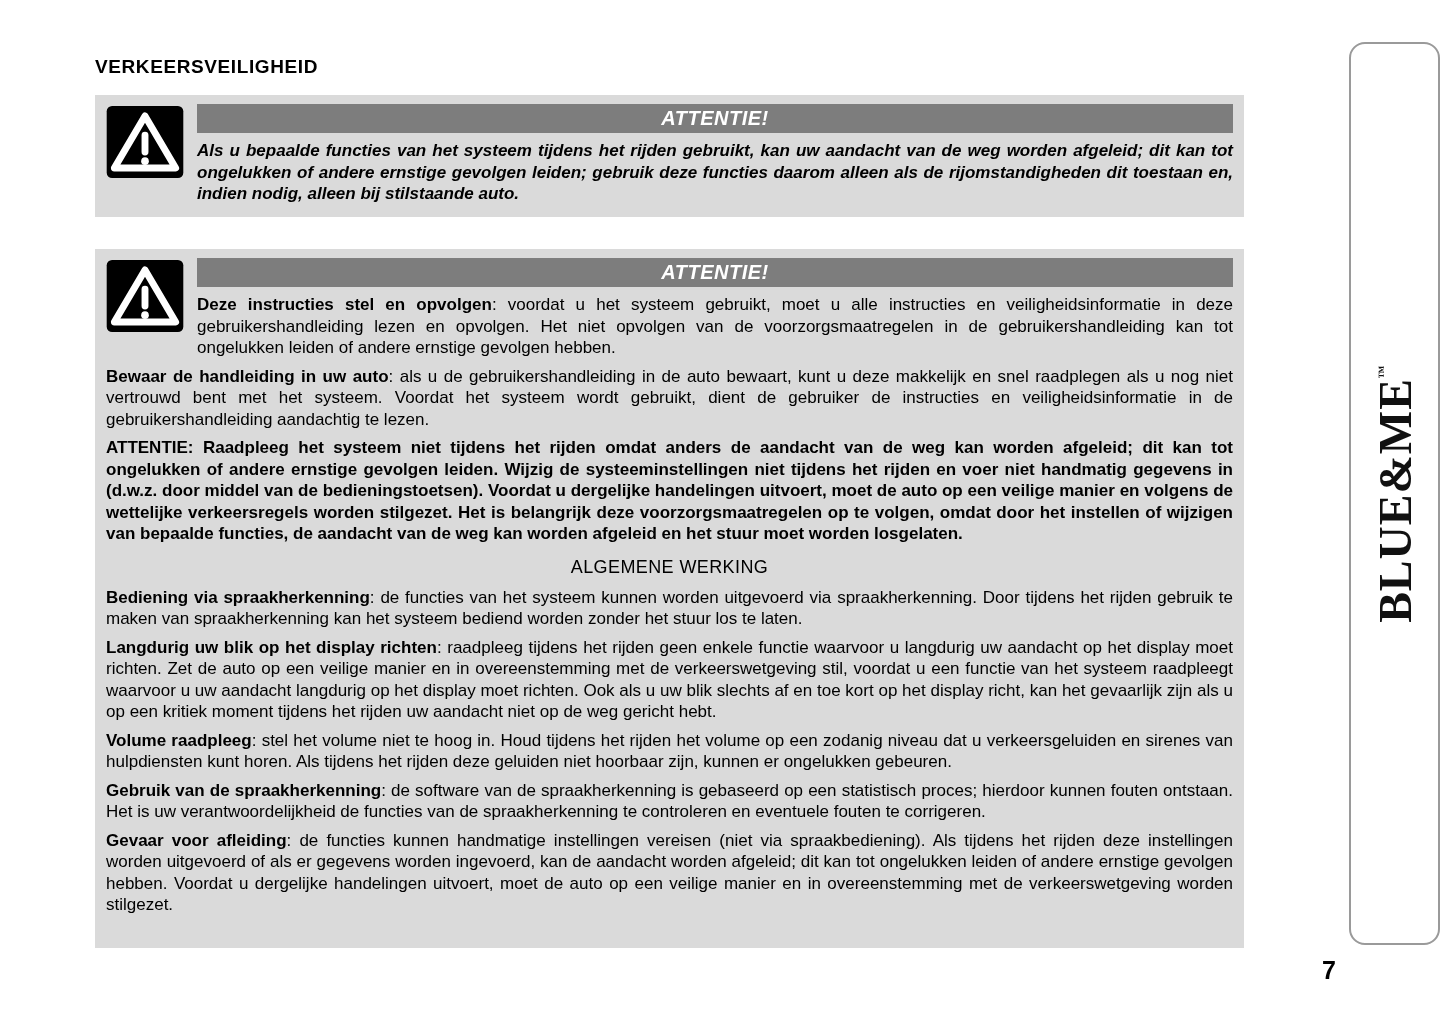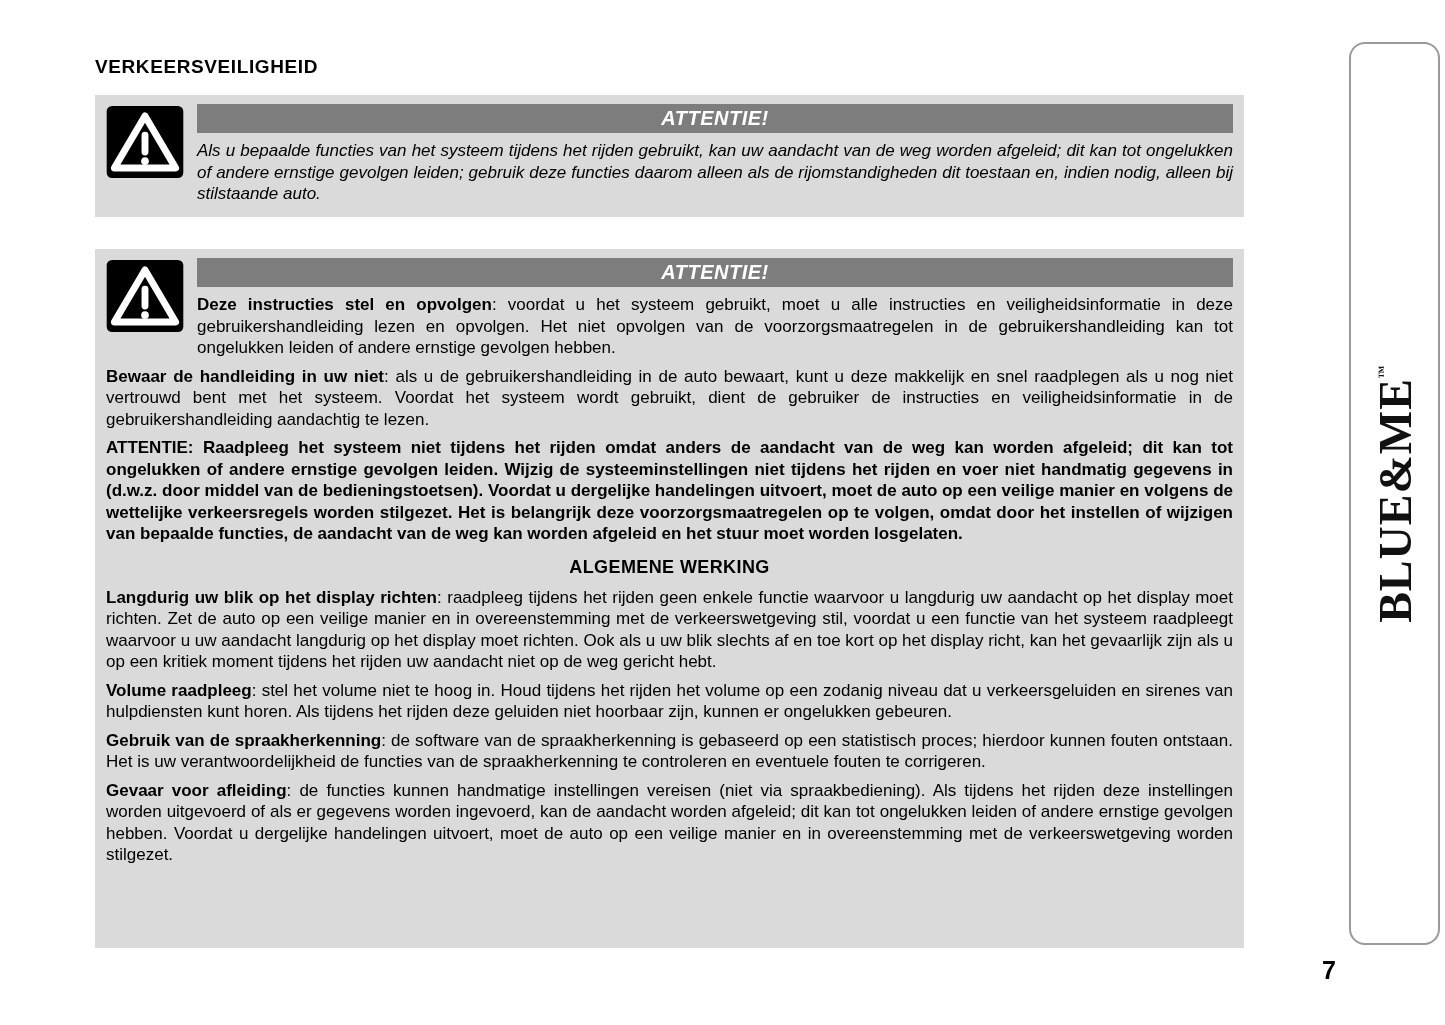--- a/index.html
+++ b/index.html
@@ -47,26 +47,26 @@
     letter-spacing: 0.5px;
     margin-bottom: 7px;
   }
   .warnbox p {
     font-size: 17px;
     line-height: 21.5px;
     text-align: justify;
     margin-bottom: 7px;
   }
   .warnbox p:last-child { margin-bottom: 0; }
-  .warnbox-1 p { font-weight: normal; font-style: italic; }
+  .warnbox-1 p { font-weight: bold; font-style: italic; }
   .bold-par { font-weight: bold; }
   .section-heading {
     clear: none;
     text-align: center;
-    font-weight: bold;
+    font-weight: normal;
     font-size: 18px;
     letter-spacing: 0.4px;
     margin: 12px 0 9px 0;
   }
   .sidebar {
     position: absolute;
     right: 5px;
     top: 42px;
     width: 91px;
     height: 903px;
@@ -122,26 +122,27 @@
       <rect x="0" y="0" width="100" height="94" rx="7" fill="#000"></rect>
       <polygon points="50,13 90,81 10,81" fill="none" stroke="#fff" stroke-width="9" stroke-linejoin="round"></polygon>
       <line x1="50" y1="38" x2="50" y2="60" stroke="#fff" stroke-width="9" stroke-linecap="round"></line>
       <circle cx="50" cy="72" r="5" fill="#fff"></circle>
     </svg>
   </div>
   <div class="warn-header">ATTENTIE!</div>
 
   <p><b>Deze instructies stel en opvolgen</b><span>: voordat u het systeem gebruikt, moet u alle instructies en veiligheidsinformatie in deze gebruikershandleiding lezen en opvolgen. Het niet opvolgen van de voorzorgsmaatregelen in de gebruikershandleiding kan tot ongelukken leiden of andere ernstige gevolgen hebben.</span></p>
 
-  <p><b>Bewaar de handleiding in uw niet</b><span>: als u de gebruikershandleiding in de auto bewaart, kunt u deze makkelijk en snel raadplegen als u nog niet vertrouwd bent met het systeem. Voordat het systeem wordt gebruikt, dient de gebruiker de instructies en veiligheidsinformatie in de gebruikershandleiding aandachtig te lezen.</span></p>
+  <p><b>Bewaar de handleiding in uw auto</b><span>: als u de gebruikershandleiding in de auto bewaart, kunt u deze makkelijk en snel raadplegen als u nog niet vertrouwd bent met het systeem. Voordat het systeem wordt gebruikt, dient de gebruiker de instructies en veiligheidsinformatie in de gebruikershandleiding aandachtig te lezen.</span></p>
 
   <p class="bold-par">ATTENTIE: Raadpleeg het systeem niet tijdens het rijden omdat anders de aandacht van de weg kan worden afgeleid; dit kan tot ongelukken of andere ernstige gevolgen leiden. Wijzig de systeeminstellingen niet tijdens het rijden en voer niet handmatig gegevens in (d.w.z. door middel van de bedieningstoetsen). Voordat u dergelijke handelingen uitvoert, moet de auto op een veilige manier en volgens de wettelijke verkeersregels worden stilgezet. Het is belangrijk deze voorzorgsmaatregelen op te volgen, omdat door het instellen of wijzigen van bepaalde functies, de aandacht van de weg kan worden afgeleid en het stuur moet worden losgelaten.</p>
 
   <h2 class="section-heading">ALGEMENE WERKING</h2>
 
+  <p><b>Bediening via spraakherkenning</b><span>: de functies van het systeem kunnen worden uitgevoerd via spraakherkenning. Door tijdens het rijden gebruik te maken van spraakherkenning kan het systeem bediend worden zonder het stuur los te laten.</span></p>
 
   <p><b>Langdurig uw blik op het display richten</b><span>: raadpleeg tijdens het rijden geen enkele functie waarvoor u langdurig uw aandacht op het display moet richten. Zet de auto op een veilige manier en in overeenstemming met de verkeerswetgeving stil, voordat u een functie van het systeem raadpleegt waarvoor u uw aandacht langdurig op het display moet richten. Ook als u uw blik slechts af en toe kort op het display richt, kan het gevaarlijk zijn als u op een kritiek moment tijdens het rijden uw aandacht niet op de weg gericht hebt.</span></p>
 
   <p><b>Volume raadpleeg</b><span>: stel het volume niet te hoog in. Houd tijdens het rijden het volume op een zodanig niveau dat u verkeersgeluiden en sirenes van hulpdiensten kunt horen. Als tijdens het rijden deze geluiden niet hoorbaar zijn, kunnen er ongelukken gebeuren.</span></p>
 
   <p><b>Gebruik van de spraakherkenning</b><span>: de software van de spraakherkenning is gebaseerd op een statistisch proces; hierdoor kunnen fouten ontstaan. Het is uw verantwoordelijkheid de functies van de spraakherkenning te controleren en eventuele fouten te corrigeren.</span></p>
 
   <p><b>Gevaar voor afleiding</b><span>: de functies kunnen handmatige instellingen vereisen (niet via spraakbediening). Als tijdens het rijden deze instellingen worden uitgevoerd of als er gegevens worden ingevoerd, kan de aandacht worden afgeleid; dit kan tot ongelukken leiden of andere ernstige gevolgen hebben. Voordat u dergelijke handelingen uitvoert, moet de auto op een veilige manier en in overeenstemming met de verkeerswetgeving worden stilgezet.</span></p>
 </section>
 

